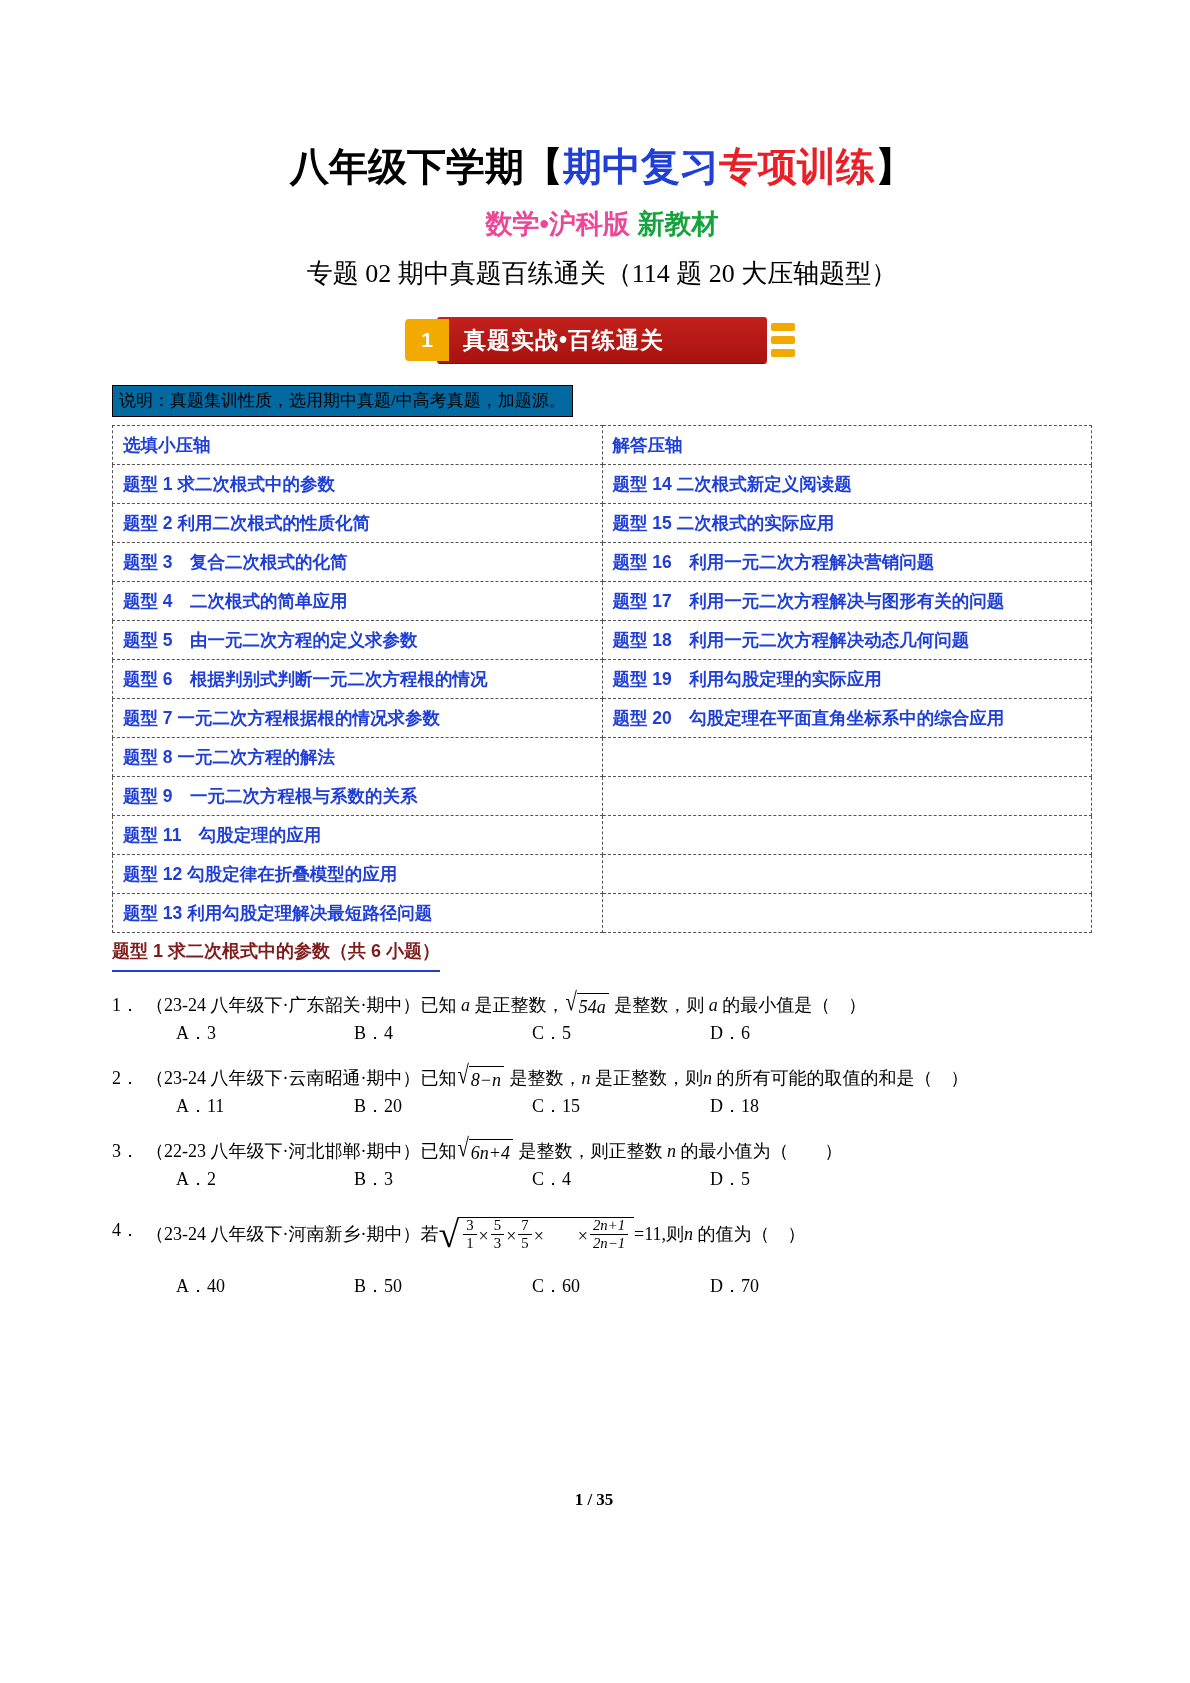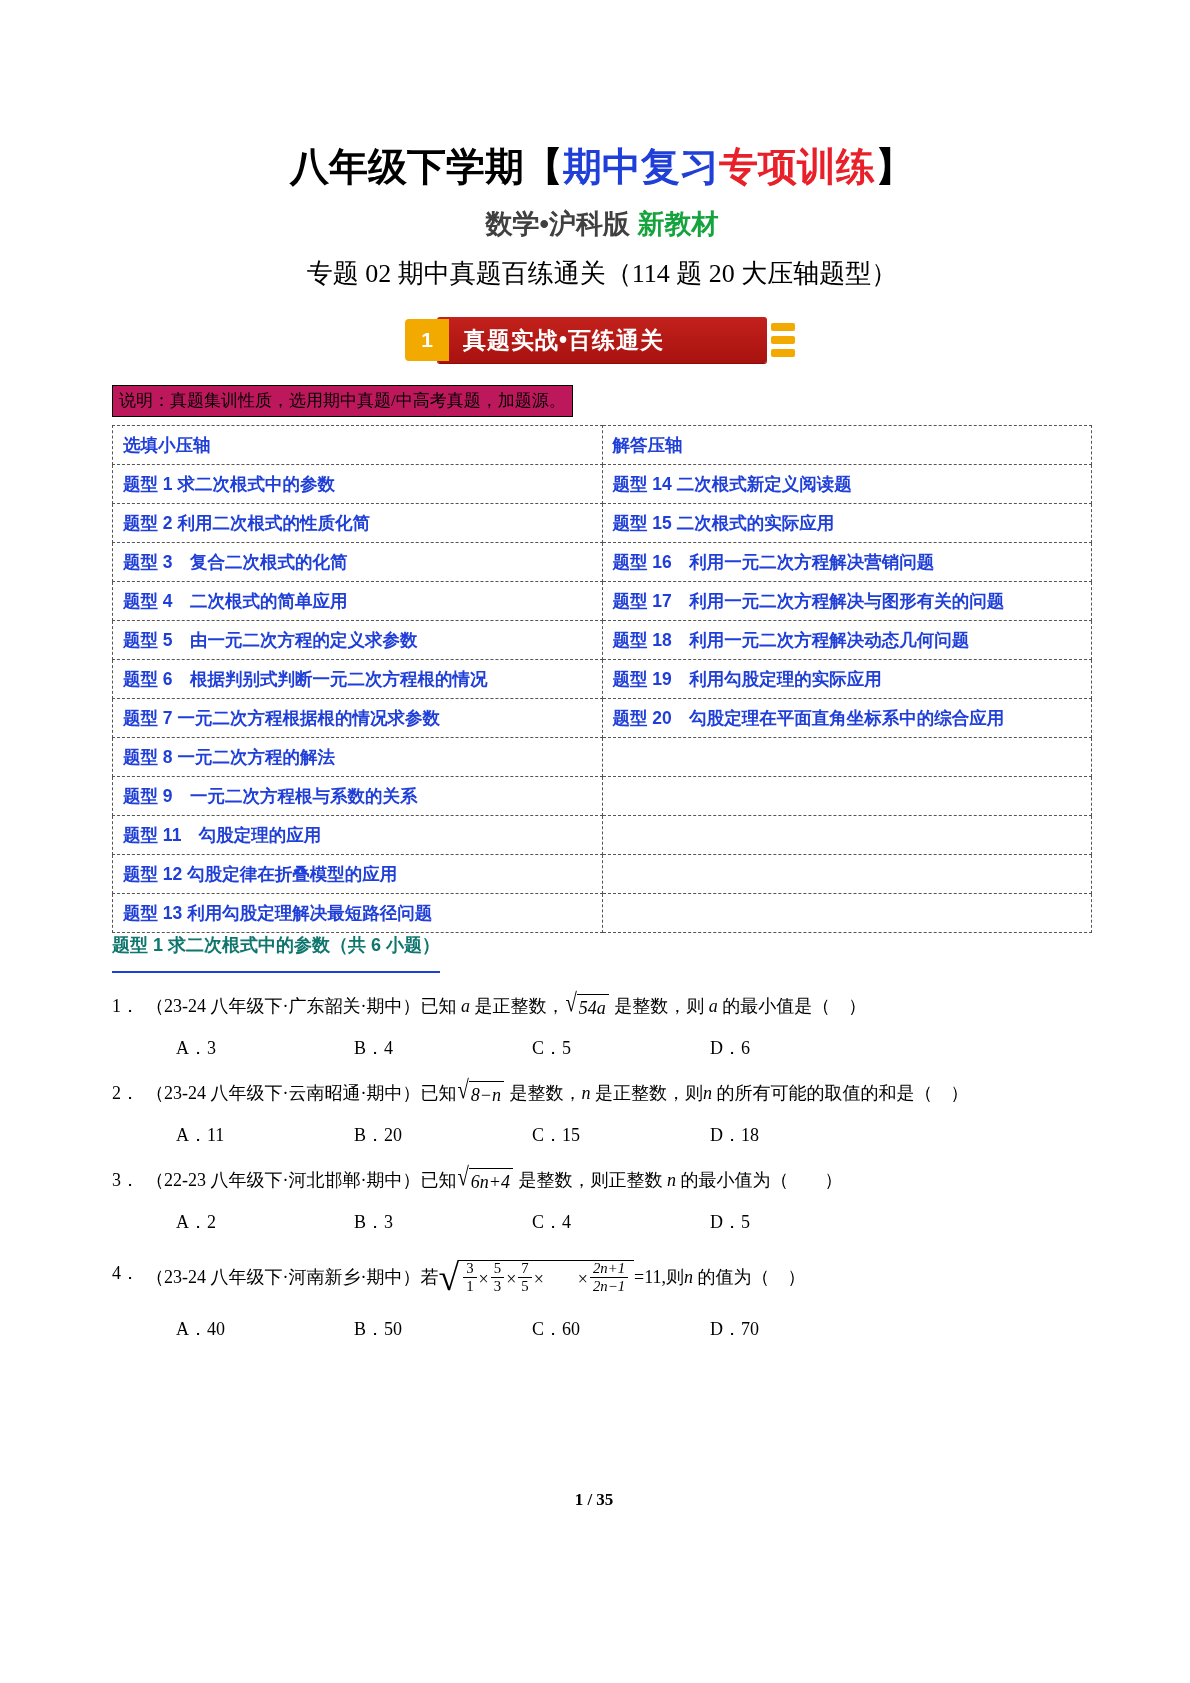--- a/index.html
+++ b/index.html
@@ -44,21 +44,21 @@
   .title-main .t-red   { color: #e8202a; }
 
   .title-sub {
     text-align: center;
     font-family: "Liberation Sans", sans-serif;
     font-weight: bold;
     font-size: 27px;
     margin-top: 12px;
     white-space: nowrap;
   }
-  .title-sub .s-black { color: #404040; }
+  .title-sub .s-black { color: #ec4899; }
   .title-sub .s-green { color: #14a33c; }
 
   .title-third {
     text-align: center;
     font-size: 26px;
     margin-top: 14px;
     color: #000;
     white-space: nowrap;
     font-family: "Liberation Serif", serif;
   }
@@ -119,21 +119,21 @@
     border-radius: 2px;
   }
 
   
   .note {
     margin-top: 22px;
     border: 1px solid #000;
     display: inline-block;
     padding: 3px 6px 4px 6px;
     font-size: 17px;
-    background: #be185d;
+    background: #0369a1;
     color: #000;
     font-family: "Liberation Serif", serif;
   }
 
   
   table.index {
     margin-top: 8px;
     border-collapse: collapse;
     width: 980px;
     table-layout: fixed;
@@ -145,47 +145,46 @@
     font-weight: bold;
     font-size: 17.5px;
     padding: 6px 8px 7px 10px;
     height: 25px;
     vertical-align: middle;
   }
   table.index td.empty { color: transparent; }
 
   
   .section-heading {
-    margin-top: 0;
-    color: #0f766e;
+    margin-top: 6px;
+    color: #7f1d1d;
     font-family: "Liberation Sans", sans-serif;
     font-weight: bold;
     font-size: 18px;
     display: inline-block;
     border-bottom: 2px solid #1f3fd8;
-    padding-bottom: 14px;
+    padding-bottom: 7px;
   }
 
   
   .q {
     margin-top: 20px;
     font-size: 18px;
     line-height: 1.5;
     display: flex;
     align-items: flex-start;
   }
   .q-num {
     width: 34px;
     flex: 0 0 34px;
     font-size: 18px;
   }
   .q-body { flex: 1 1 auto; }
   .opts {
     display: flex;
-    margin-top: 14px;
     margin-left: 34px;
     font-size: 18px;
   }
   .opt { width: 178px; }
   .opt:first-child { margin-left: 30px; }
 
   
   .it { font-style: italic; font-family: "Liberation Serif", serif; }
   .sqrt {
     display: inline-flex;

